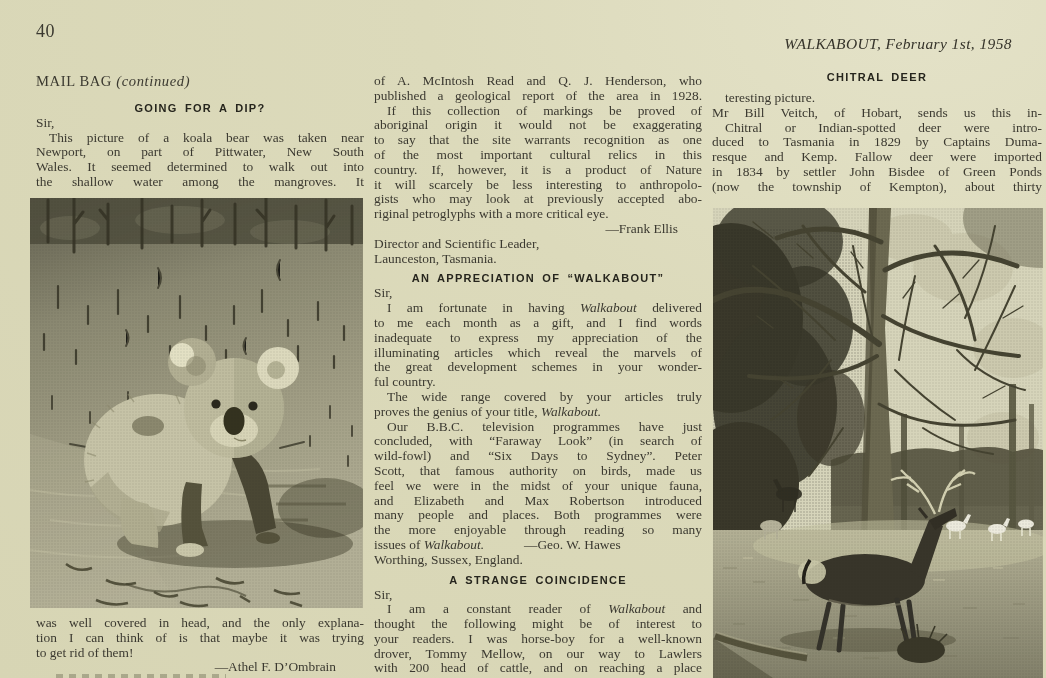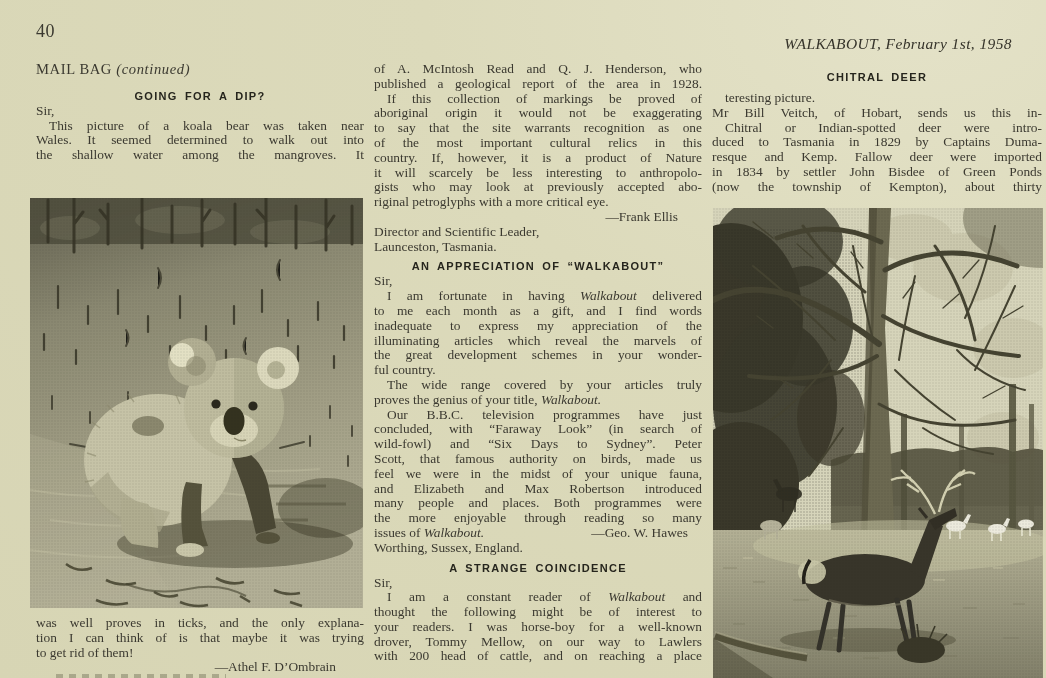--- a/index.html
+++ b/index.html
@@ -3,42 +3,42 @@
 <meta charset="utf-8">
 <style>
   html,body{margin:0;padding:0;}
   body{
     width:1046px;height:678px;position:relative;overflow:hidden;
     background:radial-gradient(ellipse at 88% 0%, #e4e2c8 0%, #dcdabb 38%, #d7d5b4 100%);
     font-family:"Liberation Serif", serif;
     color:#3b3930;
   }
   .abs{position:absolute;}
-  .col{position:absolute;top:62px;font-size:13.4px;line-height:14.8px;}
+  .col{position:absolute;top:74px;font-size:13.4px;line-height:14.8px;}
   #left-col{left:36px;width:328px;}
   #mid-col{left:374px;width:328px;}
   #right-col{left:712px;width:330px;top:70px;}
   #page-number{left:36px;top:21px;font-size:18px;letter-spacing:.5px;}
   #masthead{right:34px;top:35px;font-style:italic;font-size:15.5px;letter-spacing:.4px;color:#35332a;}
   .section-label{font-size:14.6px;letter-spacing:.6px;}
   .h{
     font-family:"Liberation Sans", sans-serif;font-weight:700;font-size:11px;
     letter-spacing:1.3px;word-spacing:3px;text-align:center;color:#26251d;
     margin-top:5px;line-height:15px;
   }
   #left-col .h{margin-top:12px;}
   .para{margin:0;}
   .ln{text-align:justify;text-align-last:justify;}
   .ln.last{text-align-last:auto;}
   .para.ind .ln:first-child{text-indent:13px;}
   .it{font-style:italic;}
   .sig{text-align:right;}
   .sig.fe{padding-right:24px;}
   .sig.ad{padding-right:28px;}
-  .flexline{display:flex;justify-content:space-between;padding-right:14px;gap:40px;}
+  .flexline{display:flex;justify-content:flex-start;padding-right:14px;gap:40px;}
   .addr{text-align:left;}
   .photo{position:absolute;box-shadow:0 0 0 1px rgba(70,68,52,.25) inset;}
   #koala-photo{left:30px;top:198px;width:333px;height:410px;}
   #deer-photo{left:713px;top:208px;width:330px;height:470px;}
   .photo svg{display:block;width:100%;height:100%;}
   .cut-smudge{
     position:absolute;left:56px;top:674px;width:170px;height:4px;opacity:.35;
     background:repeating-linear-gradient(90deg,#55523c 0 7px,transparent 7px 13px);
   }
 </style>
@@ -47,20 +47,21 @@
 
 <div id="page-number" class="abs">40</div>
 <div id="masthead" class="abs">WALKABOUT, February 1st, 1958</div>
 
 <div id="left-col" class="col">
   <div class="section-label"><span>MAIL BAG </span><span class="it">(continued)</span></div>
   <div class="h">GOING FOR A DIP?</div>
   <div>Sir,</div>
   <div class="para ind">
       <div class="ln">This picture of a koala bear was taken near</div>
+      <div class="ln">Newport, on part of Pittwater, New South</div>
       <div class="ln">Wales. It seemed determined to walk out into</div>
       <div class="ln">the shallow water among the mangroves. It</div>
     </div>
 </div>
 
 <div id="koala-photo" class="photo">
   <svg viewBox="0 0 333 410" preserveAspectRatio="none" role="img" aria-label="Koala bear walking across tidal mud flat among mangrove shoots">
     <defs>
       <linearGradient id="kbg" x1="0" y1="0" x2="0.25" y2="1">
         <stop offset="0" stop-color="#636150"></stop>
@@ -183,21 +184,21 @@
         <path d="M210 398 l10 6"></path>
         <path d="M260 404 l12 4"></path>
     </g>
     <path d="M96 386 q30 12 62 5 t58 7" stroke="#44422e" stroke-width="2" fill="none" opacity="0.6"></path>
     <rect width="333" height="410" fill="url(#kht)" opacity="0.14"></rect>
   </svg>
 </div>
 
 <div id="left-bottom" class="abs" style="left:36px;top:616px;width:328px;font-size:13.4px;line-height:14.8px;">
   <div class="para">
-      <div class="ln">was well proves in ticks, and the only explana-</div>
+      <div class="ln">was well covered in head, and the only explana-</div>
       <div class="ln">tion I can think of is that maybe it was trying</div>
       <div class="ln last">to get rid of them!</div>
     </div>
   <div class="sig ad">—Athel F. D’Ombrain</div>
 </div>
 <div class="cut-smudge"></div>
 
 <div id="mid-col" class="col">
   <div class="para">
       <div class="ln">of A. McIntosh Read and Q. J. Henderson, who</div>

